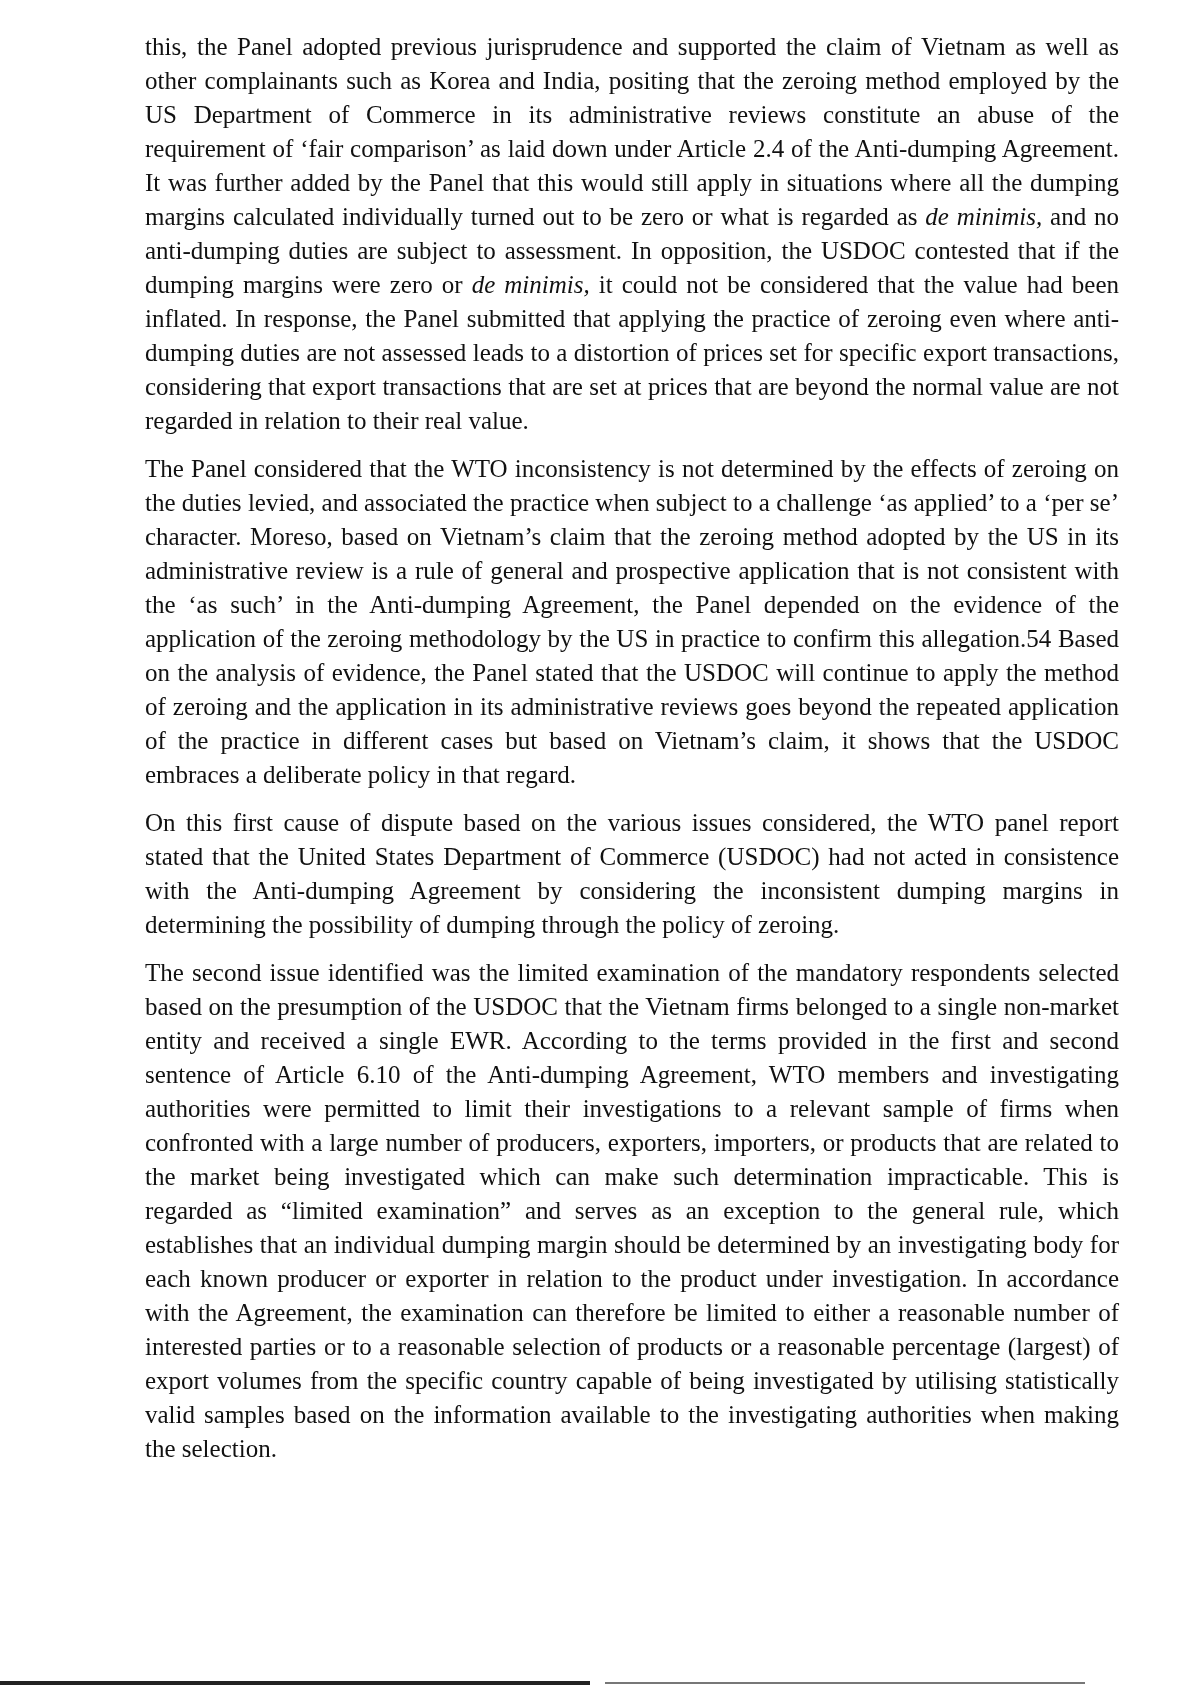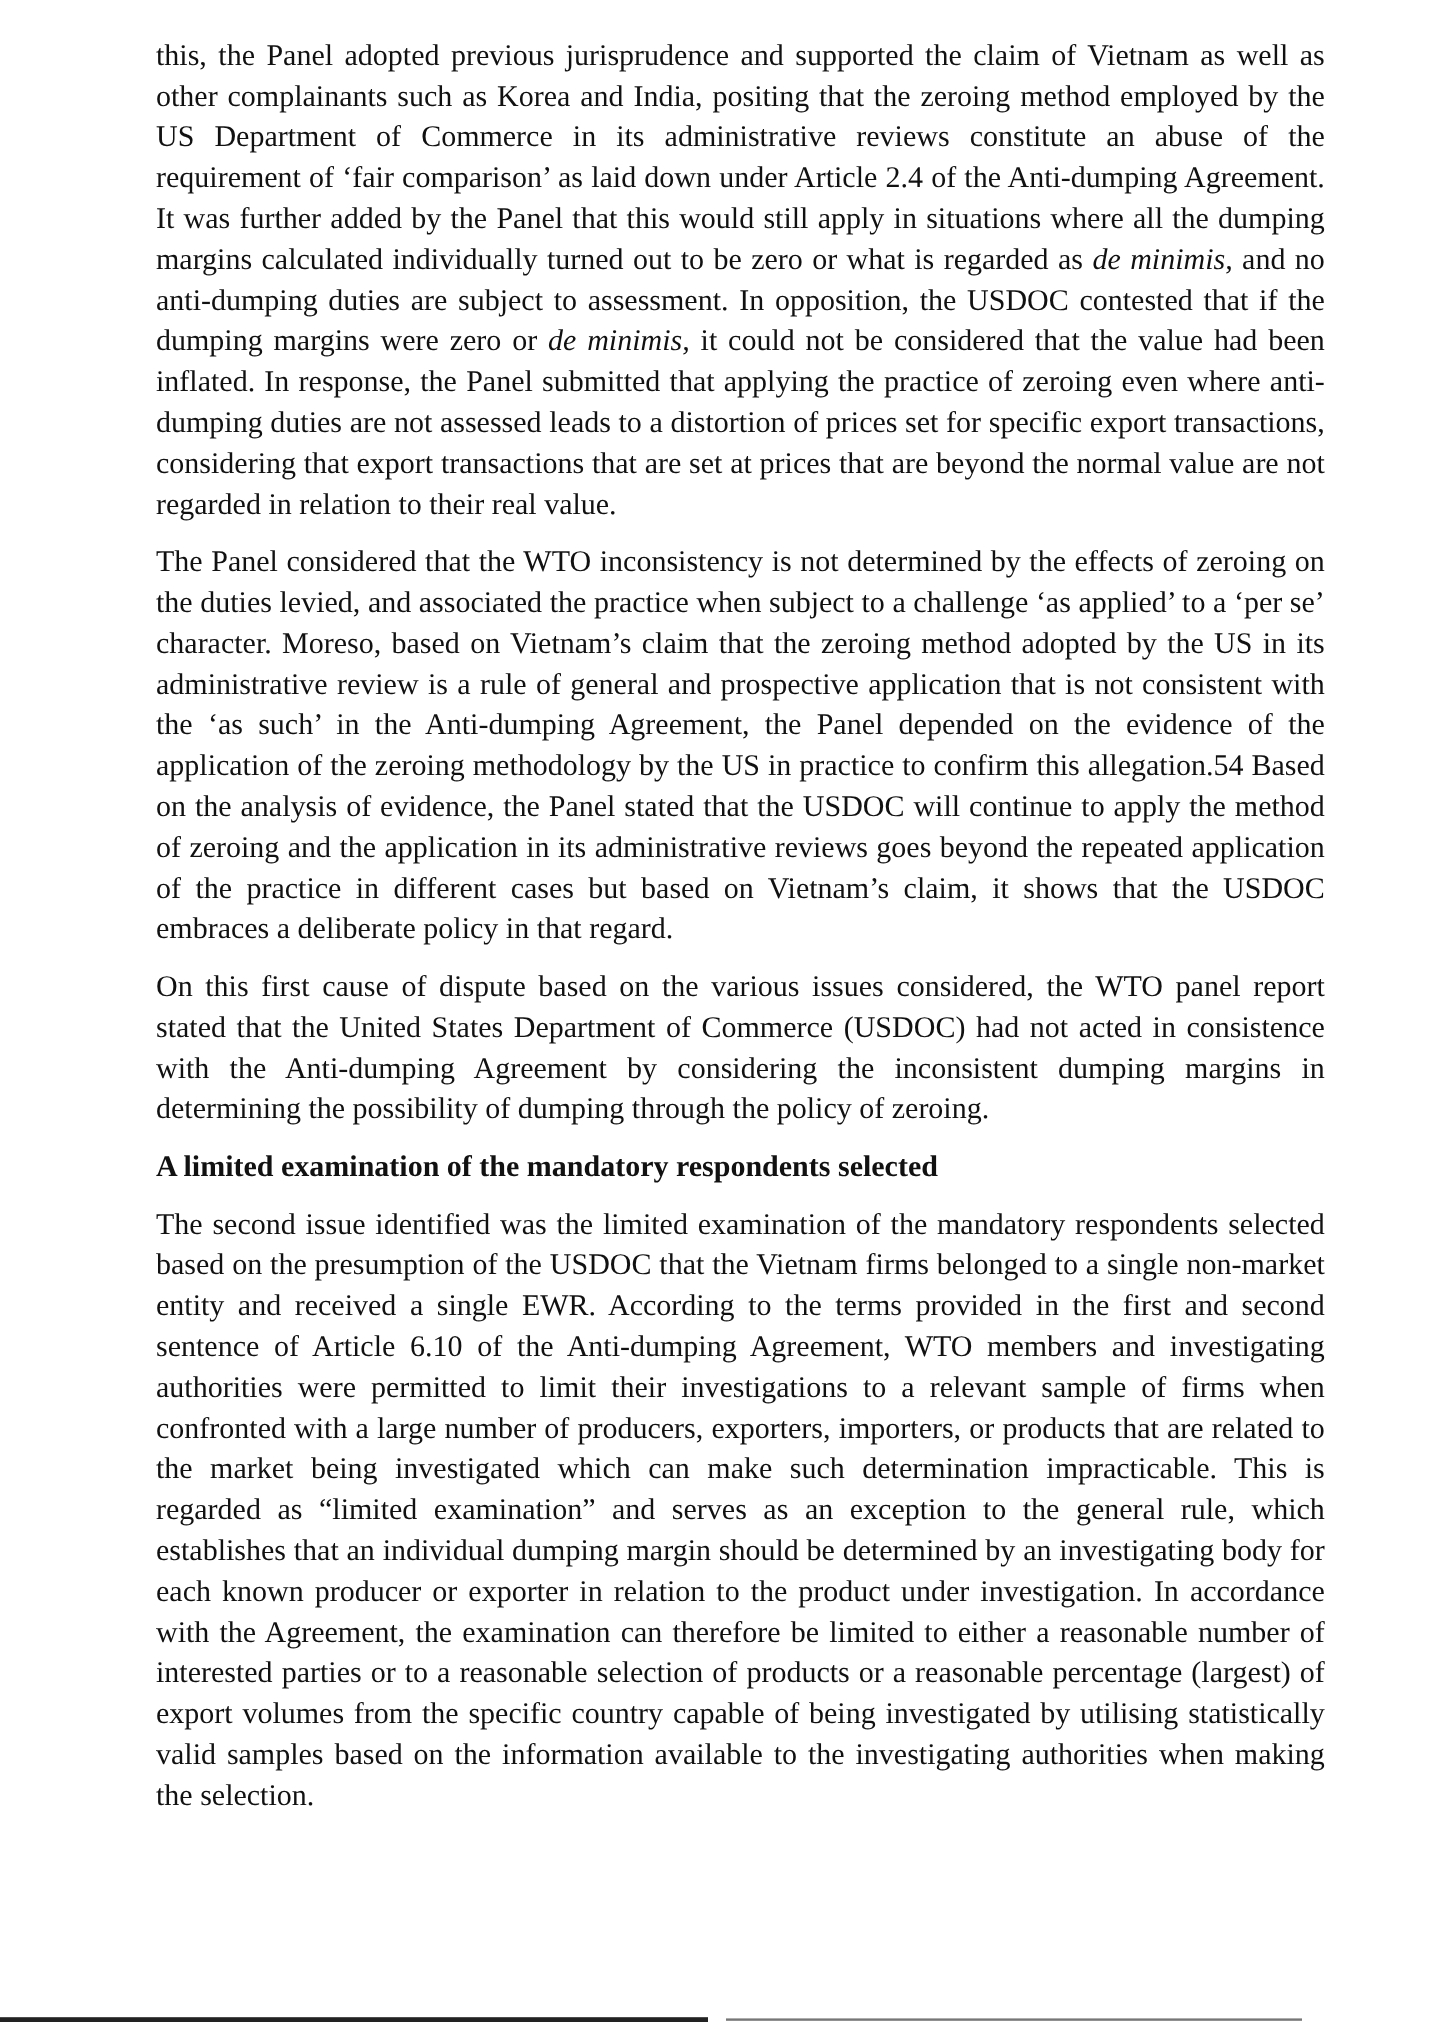--- a/index.html
+++ b/index.html
@@ -1,18 +1,18 @@
 <!DOCTYPE html>
 <html><head>
 <meta charset="utf-8">
 <style>
   html, body { margin: 0; padding: 0; background: #ffffff; }
   body { width: 1191px; height: 1685px; position: relative; overflow: hidden; }
   .page {
-    position: absolute; left: 130px; top: 30px; width: 974px;
+    position: absolute; left: 145px; top: 30px; width: 974px;
     font-family: "Liberation Serif", serif; font-size: 25px; line-height: 34px;
     color: #111111; text-align: justify;
   }
   .page p { margin: 0 0 14px 0; }
   .page h3 { margin: 0 0 14px 0; font-size: 25px; line-height: 34px; font-weight: bold; }
   .bottom-bar { position: absolute; left: 0; bottom: 0; width: 1191px; height: 4px; }
   .bottom-bar .left { position: absolute; left: 0; top: 0; width: 590px; height: 4px; background: #222222; }
   .bottom-bar .right { position: absolute; left: 605px; top: 1px; width: 480px; height: 2px; background: #777777; }
 </style>
 </head>
@@ -21,21 +21,20 @@
 <div class="page">
   <p>
     <span>this, the Panel adopted previous jurisprudence and supported the claim of Vietnam as well as other complainants such as Korea and India, positing that the zeroing method employed by the US Department of Commerce in its administrative reviews constitute an abuse of the requirement of ‘fair comparison’ as laid down under Article 2.4 of the Anti-dumping Agreement. It was further added by the Panel that this would still apply in situations where all the dumping margins calculated individually turned out to be zero or what is regarded as </span><em>de minimis,</em><span> and no anti-dumping duties are subject to assessment. In opposition, the USDOC contested that if the dumping margins were zero or </span><em>de minimis,</em><span> it could not be considered that the value had been inflated. In response, the Panel submitted that applying the practice of zeroing even where anti-dumping duties are not assessed leads to a distortion of prices set for specific export transactions, considering that export transactions that are set at prices that are beyond the normal value are not regarded in relation to their real value.</span>
   </p>
   <p>
     <span>The Panel considered that the WTO inconsistency is not determined by the effects of zeroing on the duties levied, and associated the practice when subject to a challenge ‘as applied’ to a ‘per se’ character. Moreso, based on Vietnam’s claim that the zeroing method adopted by the US in its administrative review is a rule of general and prospective application that is not consistent with the ‘as such’ in the Anti-dumping Agreement, the Panel depended on the evidence of the application of the zeroing methodology by the US in practice to confirm this allegation.54 Based on the analysis of evidence, the Panel stated that the USDOC will continue to apply the method of zeroing and the application in its administrative reviews goes beyond the repeated application of the practice in different cases but based on Vietnam’s claim, it shows that the USDOC embraces a deliberate policy in that regard.</span>
   </p>
   <p>
     <span>On this first cause of dispute based on the various issues considered, the WTO panel report stated that the United States Department of Commerce (USDOC) had not acted in consistence with the Anti-dumping Agreement by considering the inconsistent dumping margins in determining the possibility of dumping through the policy of zeroing.</span>
   </p>
-  <h3>A limited examination of the mandatory respondents selected</h3>
   <p>
     <span>The second issue identified was the limited examination of the mandatory respondents selected based on the presumption of the USDOC that the Vietnam firms belonged to a single non-market entity and received a single EWR. According to the terms provided in the first and second sentence of Article 6.10 of the Anti-dumping Agreement, WTO members and investigating authorities were permitted to limit their investigations to a relevant sample of firms when confronted with a large number of producers, exporters, importers, or products that are related to the market being investigated which can make such determination impracticable. This is regarded as “limited examination” and serves as an exception to the general rule, which establishes that an individual dumping margin should be determined by an investigating body for each known producer or exporter in relation to the product under investigation. In accordance with the Agreement, the examination can therefore be limited to either a reasonable number of interested parties or to a reasonable selection of products or a reasonable percentage (largest) of export volumes from the specific country capable of being investigated by utilising statistically valid samples based on the information available to the investigating authorities when making the selection.</span>
   </p>
 </div>
 
 <div class="bottom-bar">
   <div class="left"></div>
   <div class="right"></div>
 </div>
 

